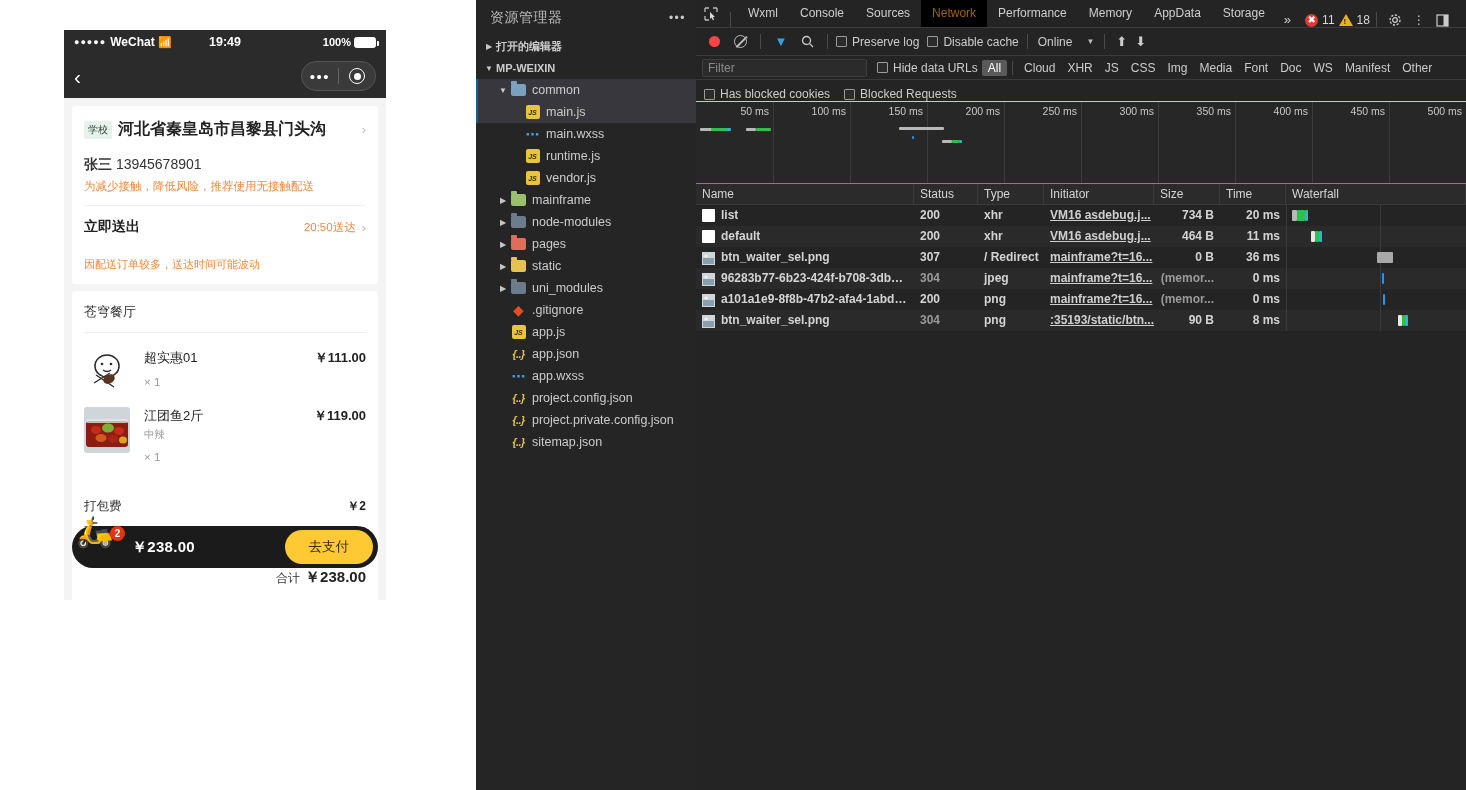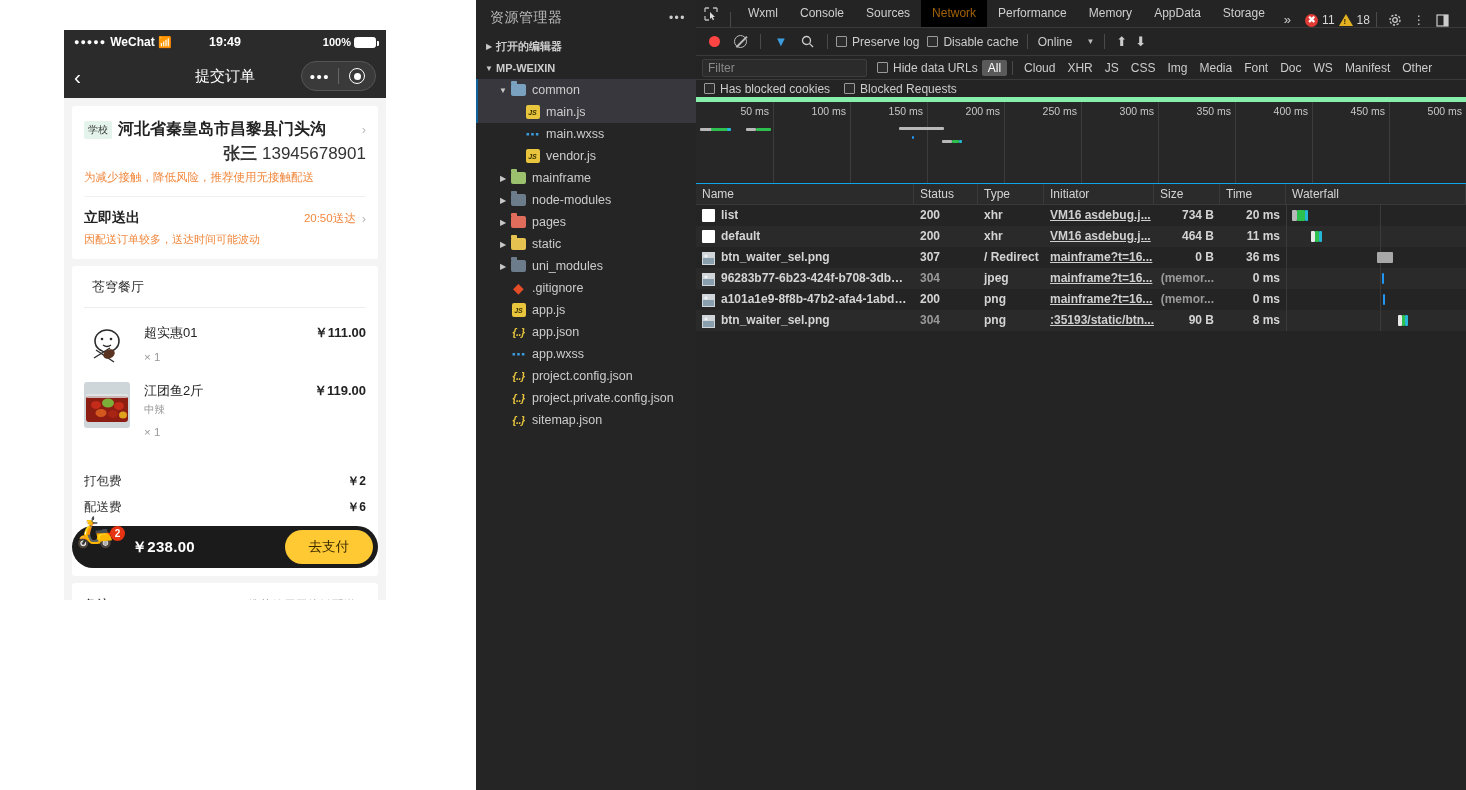--- a/index.html
+++ b/index.html
@@ -63,31 +63,31 @@
   .card { background: #fff; border-radius: 3px; margin-bottom: 7px; }
 
   .addr-card { padding: 13px 12px 12px 12px; }
   .addr-row1 { display: flex; align-items: center; }
   .tag-school {
     background: #e4f4ec; color: #3c3c3c; font-size: 10px;
     padding: 2px 4px; border-radius: 2px; margin-right: 6px; white-space: nowrap;
   }
   .addr-main { font-size: 16px; font-weight: bold; color: #222; flex: 1; }
   .chev { color: #bbb; font-size: 13px; margin-left: 6px; }
-  .addr-contact { font-size: 17px; color: #333; margin-top: 2px; text-align: right; }
+  .addr-contact { font-size: 14px; color: #333; margin-top: 16px; }
   .addr-contact b { font-weight: bold; }
   .addr-tip { font-size: 11.5px; color: #f0883e; margin-top: 5px; }
   .divider-row { height: 1px; background: #f0f0f0; margin: 11px 0 0 0;}
   .time-row { display: flex; align-items: center; margin-top: 12px; }
   .time-label { font-size: 14px; font-weight: bold; color: #222; }
   .time-right { margin-left: auto; font-size: 11.5px; color: #f0883e; }
-  .time-tip { font-size: 11px; color: #f0883e; margin-top: 5px; }
+  .time-tip { font-size: 11px; color: #f0883e; margin-top: 21px; }
 
   .shop-card { padding: 12px 12px 14px 12px; }
-  .shop-name { font-size: 13px; color: #333; margin-left: 8px; }
+  .shop-name { font-size: 13px; color: #333; }
   .shop-rule { height: 1px; background: #eee; margin: 11px 0 6px 0; }
   .item { display: flex; align-items: flex-start; padding: 10px 0 2px 0; }
   .item-thumb {
     width: 46px; height: 46px; border-radius: 3px; flex: none;
     margin-right: 14px; overflow: hidden; background: #fff;
     display: flex; align-items: center; justify-content: center;
   }
   .item-mid { flex: 1; min-width: 0; }
   .item-name { font-size: 13px; color: #222; }
   .item-spec { font-size: 10.5px; color: #999; margin-top: 3px; }
@@ -241,22 +241,22 @@
   }
   .filter-input::placeholder { color: #8a8a8a; }
   .chip {
     padding: 1px 6px; font-size: 12px; color: #ccc; cursor: pointer;
     border-radius: 2px; white-space: nowrap;
   }
   .chip.on { background: #5a5a5a; color: #fff; }
   .fb-sep { width:1px; height:14px; background:#4a4a4a; margin:0 5px;}
 
   .nw-blockbar {
-    height: 22px; display: flex; align-items: center; gap: 14px;
-    padding: 0 8px; border-bottom: 5px solid #86efac;
+    height: 22px; display: flex; align-items: flex-end; gap: 14px;
+    padding: 0 8px; border-bottom: 1px solid #86efac;
   }
 
   .nw-overview {
     height: 82px; position: relative; border-bottom: 1px solid #0ea5e9;
     background: #272727; overflow: hidden;
   }
   .ov-grid { position:absolute; inset:0; }
   .ov-tick {
     position: absolute; top: 0; bottom: 0; width: 1px; background: #3c3c3c;
   }
@@ -306,21 +306,20 @@
       </div>
       <div class="sb-time">19:49</div>
       <div class="sb-right">
         <span>100%</span>
         <span class="battery"></span>
       </div>
     </div>
 
     <div class="nav-bar">
       <div class="nav-back">‹</div>
-      <div class="nav-title">提交订单</div>
       <div class="nav-caps">
         <span class="dots">•••</span>
         <span class="sep"></span>
         <span class="tgt">
             <span class="tgt-ring">
               <i></i>
             </span>
           </span>
       </div>
     </div>
@@ -456,20 +455,26 @@
       <span class="ico">
           <i class="badge-js">JS</i>
         </span>
       <span class="fname">main.js</span>
     </div>
     <div class="row" style="padding-left:48px">
       <span class="ico">
           <i class="badge-css">⋯</i>
         </span>
       <span class="fname">main.wxss</span>
+    </div>
+    <div class="row" style="padding-left:48px">
+      <span class="ico">
+          <i class="badge-js">JS</i>
+        </span>
+      <span class="fname">runtime.js</span>
     </div>
     <div class="row" style="padding-left:48px">
       <span class="ico">
           <i class="badge-js">JS</i>
         </span>
       <span class="fname">vendor.js</span>
     </div>
     <div class="row" style="padding-left:20px">
       <span class="tw">▶</span>
       <span class="ico">

